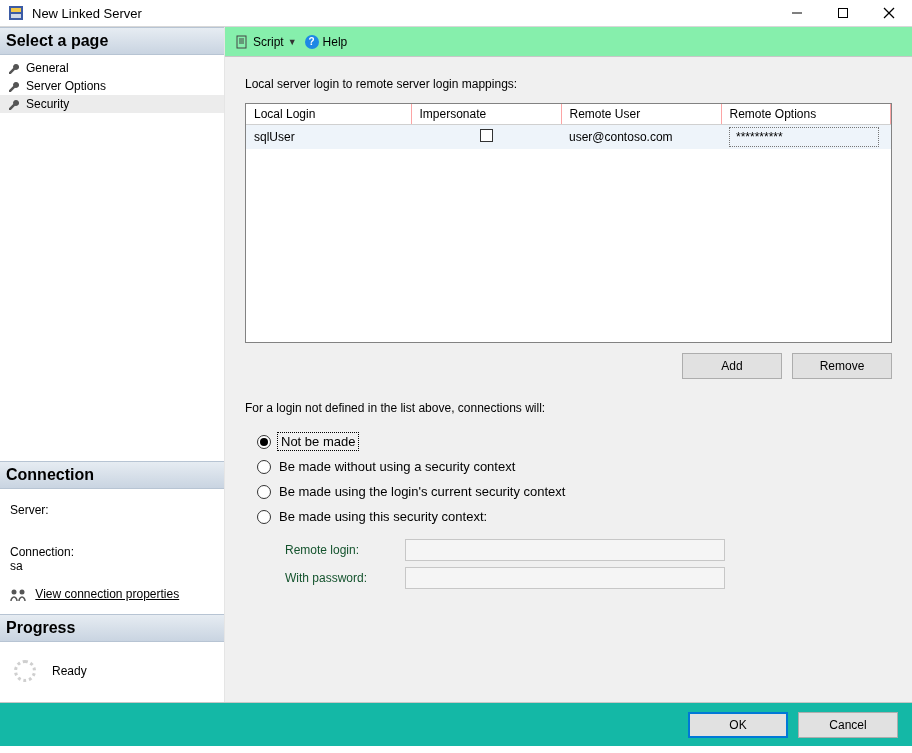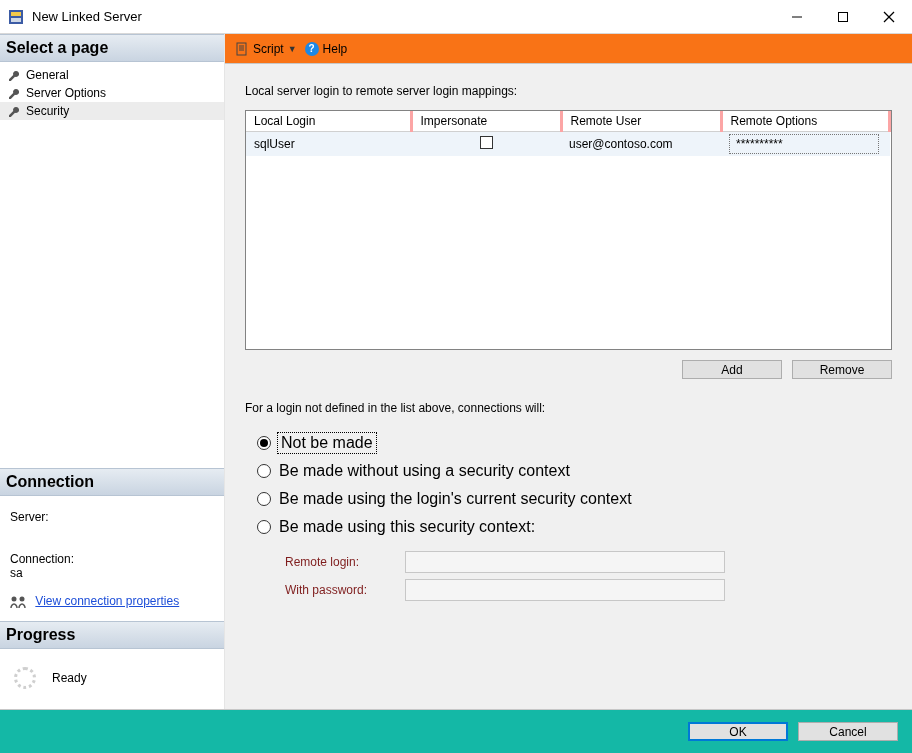--- a/index.html
+++ b/index.html
@@ -8,21 +8,21 @@
     font-family: "Segoe UI", Tahoma, Arial, sans-serif;
     font-size: 12px;
     color: #000;
     background: #fff;
     width: 912px;
     height: 753px;
     overflow: hidden;
   }
   
   .titlebar {
-    height: 34px;
+    height: 27px;
     display: flex;
     align-items: center;
     padding: 0 0 0 8px;
     border-bottom: 1px solid #d8d8d8;
     background: #fff;
   }
   .titlebar .app-icon {
     width:16px; height:16px;
     margin-right:8px;
     display:inline-block;
@@ -66,21 +66,21 @@
   }
   .page-item.selected { background:#ececec; }
   .wrench { width:12px; height:12px; }
   .left .filler { flex:1; }
   .conn-body {
     padding:8px 10px 12px 10px;
     font-size:12px;
     background:#fff;
   }
   .conn-body .lbl { margin-top:6px; }
-  .link { color:#1d4ed8; text-decoration:underline;text-align:right; }
+  .link { color:#000000; text-decoration:underline;text-align:right; }
   .conn-icon { width:16px; height:14px; display:inline-block; vertical-align:middle; margin-right:6px; }
   .progress-body {
     padding:10px 10px 12px 14px;
     display:flex; align-items:center; gap:16px;
     background:#fff;
     height:60px;
     border-radius:9px;
   }
   .spinner {
     width:22px; height:22px;
@@ -93,21 +93,21 @@
     display:flex;
     flex-direction:column;
     background:#f0f0f0;
   }
   .toolbar {
     height:30px;
     display:flex; align-items:center;
     gap:8px;
     padding:0 10px;
     border-bottom:1px solid #c7c7c7;
-    background:#f97316;
+    background:#86efac;
   }
   .toolbar .tb-item { display:flex; align-items:center; gap:4px; font-size:12px; }
   .tb-icon { width:14px; height:14px; display:inline-block; }
   .dropdown-arrow { font-size:9px; color:#333; }
   .help-icon {
     width:14px; height:14px; border-radius:50%;
     background:#1e88e5; color:#fff;
     font-size:10px; font-weight:bold;
     display:flex; align-items:center; justify-content:center;
   }
@@ -121,21 +121,21 @@
     background:#fff;
     border:1px solid #828282;
     height:240px;
     overflow:hidden;
   }
   table.grid { border-collapse:collapse; width:100%; }
   table.grid th {
     text-align:left;
     font-weight:normal;
     background:#fff;
-    border-right:3px solid #fca5a5;
+    border-right:1px solid #fca5a5;
     border-bottom:1px solid #d0d0d0;
     padding:3px 8px;
     font-size:12px;
   }
   table.grid td {
     padding:2px 8px;
     font-size:12px;
     background:#eef4fa;
   }
   .chk {
@@ -149,54 +149,54 @@
     padding:2px 6px;
     display:inline-block;
     min-width:150px;
   }
   .btn-row {
     display:flex; justify-content:flex-end; gap:10px;
     margin-top:10px;
   }
   button.win {
     min-width:100px;
-    height:19px;
+    height:26px;
     background:#e1e1e1;
     border:1px solid #adadad;
     font-family:inherit;
     font-size:12px;
     padding:0 12px;
   }
   button.win.primary {
     border:2px solid #0078d7;
     background:#e1e1e1;
   }
   .radio-group { margin-top:14px; }
   .radio-line {
     display:flex; align-items:center; gap:8px;
     padding:5px 0 5px 12px;
-    font-size:16px;
+    font-size:13px;
   }
   .radio {
     width:14px; height:14px;
     border:1px solid #333; border-radius:50%;
     display:flex; align-items:center; justify-content:center;
     background:#fff;
   }
   .radio .dot { width:8px; height:8px; background:#000; border-radius:50%; }
   .dotted-focus { outline:1px dotted #000; outline-offset:1px; padding:0 2px; }
   .sec-ctx {
     margin-top:10px;
     padding-left:40px;
   }
   .sec-ctx .row {
     display:flex; align-items:center; gap:10px;
     margin:6px 0;
   }
-  .sec-ctx .row .fl { width:110px; color:#7f1d1d; }
+  .sec-ctx .row .fl { width:110px; color:#14532d; }
   .sec-ctx input[type=text], .sec-ctx input[type=password] {
     flex:0 0 320px;
     height:22px;
     border:1px solid #c7c7c7;
     background:#fff;
     padding:0 6px;
     font-family:inherit;
     font-size:12px;
   }
   .sec-ctx input[disabled] { background:#f5f5f5; color:#999; }

